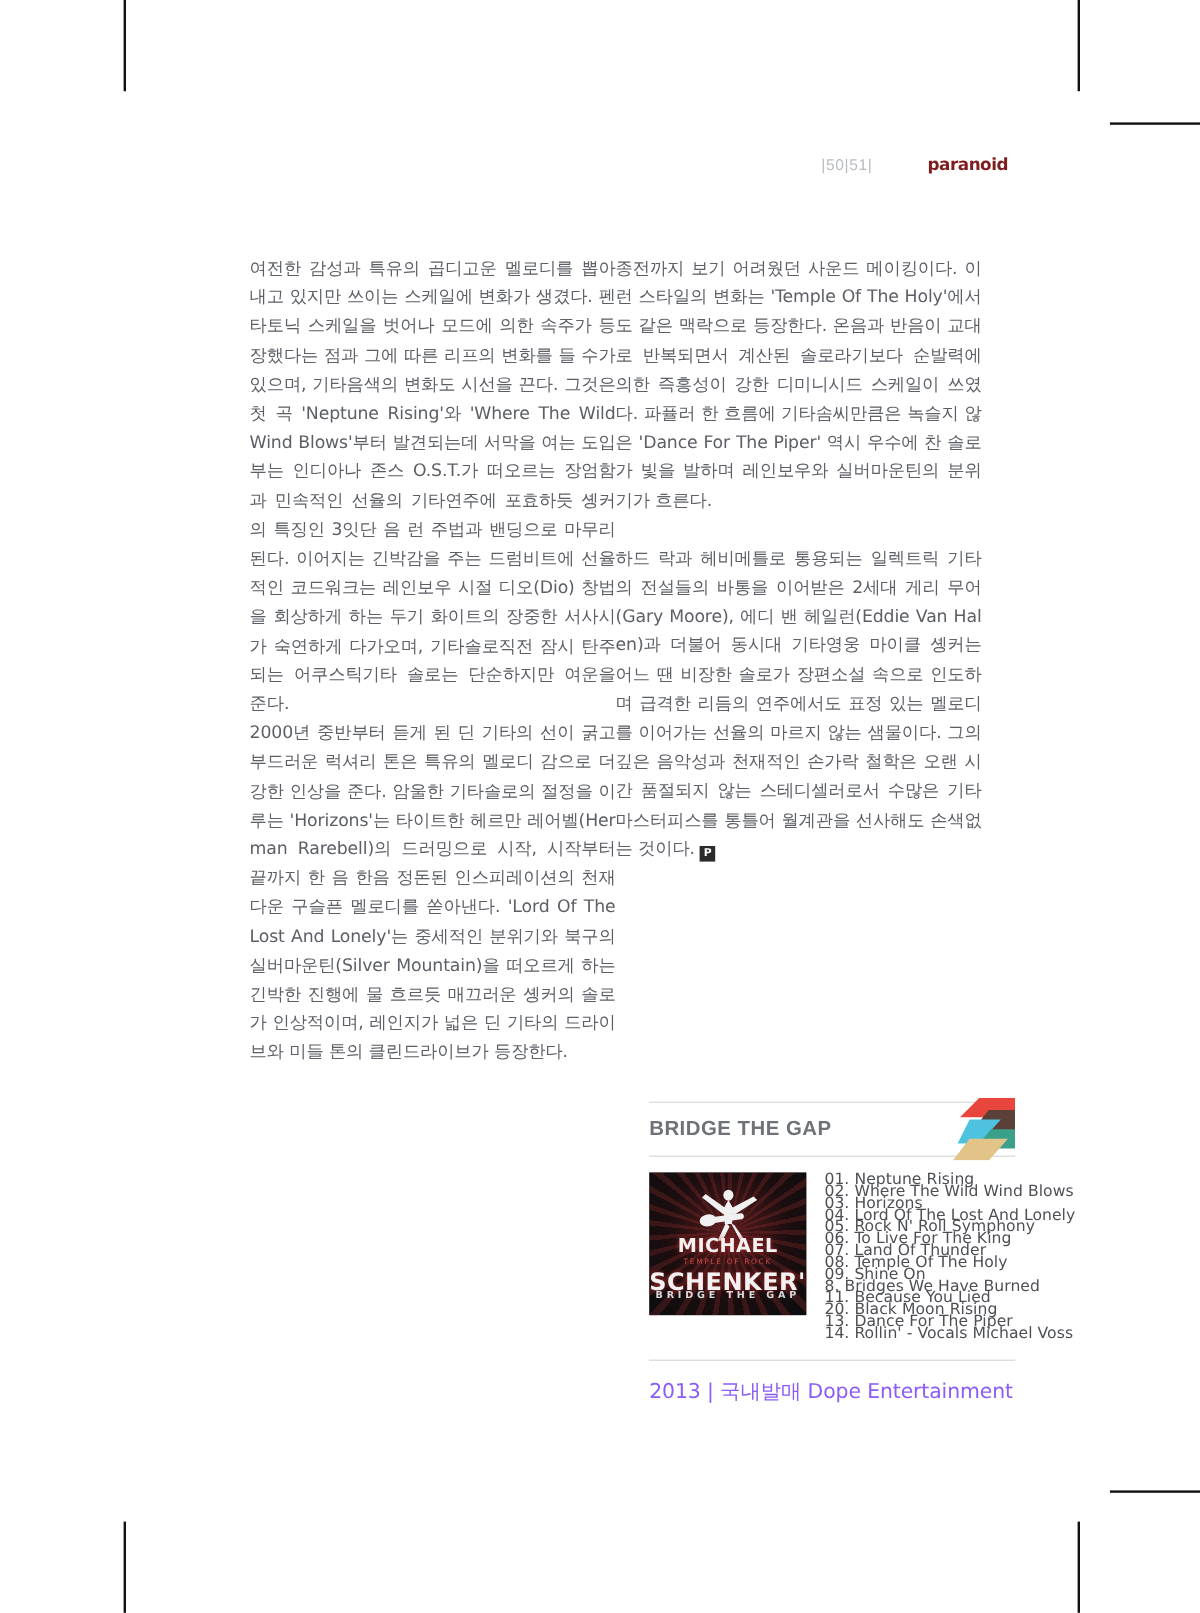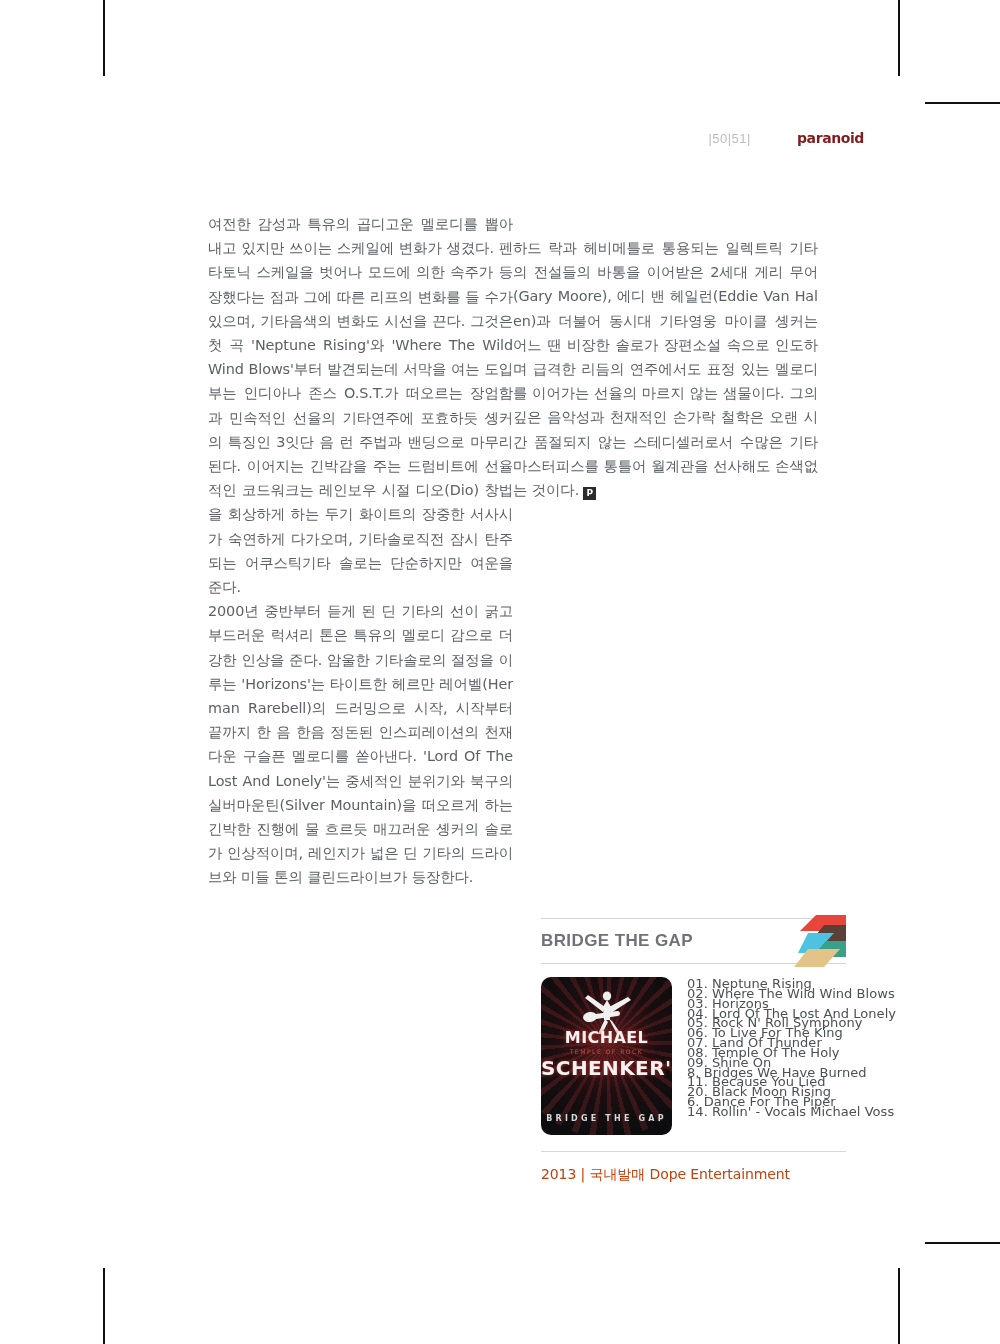--- a/index.html
+++ b/index.html
@@ -34,21 +34,20 @@
   .page-header {
     position: absolute;
     left: 0;
     top: 130px;
     width: 840px;
     text-align: right;
     display: flex;
     justify-content: flex-end;
     align-items: baseline;
     gap: 9px;
-    padding-left: 24px;
   }
   .folio {
     font-size: 13px;
     letter-spacing: 0.5px;
     color: #b9bcc0;
     font-family: "Liberation Sans", sans-serif;
   }
   .masthead {
     font-size: 14px;
     font-weight: bold;
@@ -140,26 +139,25 @@
 
   .album-body {
     display: flex;
     gap: 15px;
     margin-top: 13px;
   }
 
   
   .cover {
     width: 131px;
-    height: 158px;
+    height: 119px;
     flex: 0 0 131px;
     background: #0d0d0f;
     position: relative;
     overflow: hidden;
-    border-radius: 10px;
   }
   .cover .rays {
     position: absolute;
     left: 50%;
     top: 42%;
     width: 190px;
     height: 190px;
     transform: translate(-50%, -50%);
     background:
       radial-gradient(circle at center, rgba(150,40,40,0.55) 0%, rgba(70,15,15,0.25) 38%, rgba(0,0,0,0) 68%);
@@ -247,22 +245,22 @@
   }
 
   .album-rule-foot {
     height: 1px;
     background: #d4d6d9;
     width: 100%;
     margin-top: 16px;
   }
   .release-line {
     margin-top: 14px;
-    font-size: 14px;
-    color: #c2410c;
+    font-size: 17px;
+    color: #8b5cf6;
     font-family: "DejaVu Sans", "Liberation Sans", sans-serif;
     letter-spacing: -0.1px;
   }
 </style>
 </head>
 <body>
 
 <div class="crop crop-v crop-tl-v"></div>
 <div class="crop crop-v crop-tr-v"></div>
 <div class="crop crop-h crop-tr-h"></div>
@@ -276,20 +274,21 @@
 </div>
 
 <div class="columns">
 
   <div class="col">
     <p>여전한 감성과 특유의 곱디고운 멜로디를 뽑아내고 있지만 쓰이는 스케일에 변화가 생겼다. 펜타토닉 스케일을 벗어나 모드에 의한 속주가 등장했다는 점과 그에 따른 리프의 변화를 들 수가 있으며, 기타음색의 변화도 시선을 끈다. 그것은 첫 곡 'Neptune Rising'와 'Where The Wild Wind Blows'부터 발견되는데 서막을 여는 도입부는 인디아나 존스 O.S.T.가 떠오르는 장엄함과 민속적인 선율의 기타연주에 포효하듯 솅커의 특징인 3잇단 음 런 주법과 밴딩으로 마무리된다. 이어지는 긴박감을 주는 드럼비트에 선율적인 코드워크는 레인보우 시절 디오(Dio) 창법을 회상하게 하는 두기 화이트의 장중한 서사시가 숙연하게 다가오며, 기타솔로직전 잠시 탄주되는 어쿠스틱기타 솔로는 단순하지만 여운을 준다.</p>
     <p>2000년 중반부터 듣게 된 딘 기타의 선이 굵고 부드러운 럭셔리 톤은 특유의 멜로디 감으로 더 강한 인상을 준다. 암울한 기타솔로의 절정을 이루는 'Horizons'는 타이트한 헤르만 레어벨(Herman Rarebell)의 드러밍으로 시작, 시작부터 끝까지 한 음 한음 정돈된 인스피레이션의 천재다운 구슬픈 멜로디를 쏟아낸다. 'Lord Of The Lost And Lonely'는 중세적인 분위기와 북구의 실버마운틴(Silver Mountain)을 떠오르게 하는 긴박한 진행에 물 흐르듯 매끄러운 솅커의 솔로가 인상적이며, 레인지가 넓은 딘 기타의 드라이브와 미들 톤의 클린드라이브가 등장한다.</p>
   </div>
 
   <div class="col">
+    <p>종전까지 보기 어려웠던 사운드 메이킹이다. 이런 스타일의 변화는 'Temple Of The Holy'에서도 같은 맥락으로 등장한다. 온음과 반음이 교대로 반복되면서 계산된 솔로라기보다 순발력에 의한 즉흥성이 강한 디미니시드 스케일이 쓰였다. 파퓰러 한 흐름에 기타솜씨만큼은 녹슬지 않은 'Dance For The Piper' 역시 우수에 찬 솔로가 빛을 발하며 레인보우와 실버마운틴의 분위기가 흐른다.</p>
     <p class="spaced"><span>하드 락과 헤비메틀로 통용되는 일렉트릭 기타의 전설들의 바통을 이어받은 2세대 게리 무어(Gary Moore), 에디 밴 헤일런(Eddie Van Halen)과 더불어 동시대 기타영웅 마이클 솅커는 어느 땐 비장한 솔로가 장편소설 속으로 인도하며 급격한 리듬의 연주에서도 표정 있는 멜로디를 이어가는 선율의 마르지 않는 샘물이다. 그의 깊은 음악성과 천재적인 손가락 철학은 오랜 시간 품절되지 않는 스테디셀러로서 수많은 기타 마스터피스를 통틀어 월계관을 선사해도 손색없는 것이다.</span><span class="endmark">P</span></p>
   </div>
 
 </div>
 
 <div class="album-card">
 
   <div class="album-rule-top"></div>
 
   <div class="album-title-row">
@@ -335,21 +334,21 @@
       <li>03. Horizons</li>
       <li>04. Lord Of The Lost And Lonely</li>
       <li>05. Rock N' Roll Symphony</li>
       <li>06. To Live For The King</li>
       <li>07. Land Of Thunder</li>
       <li>08. Temple Of The Holy</li>
       <li>09. Shine On</li>
       <li>8. Bridges We Have Burned</li>
       <li>11. Because You Lied</li>
       <li>20. Black Moon Rising</li>
-      <li>6. Dance For The Piper</li>
+      <li>13. Dance For The Piper</li>
       <li>14. Rollin' - Vocals Michael Voss</li>
     </ul>
 
   </div>
 
   <div class="album-rule-foot"></div>
   <div class="release-line">2013 | 국내발매 Dope Entertainment</div>
 
 </div>
 

